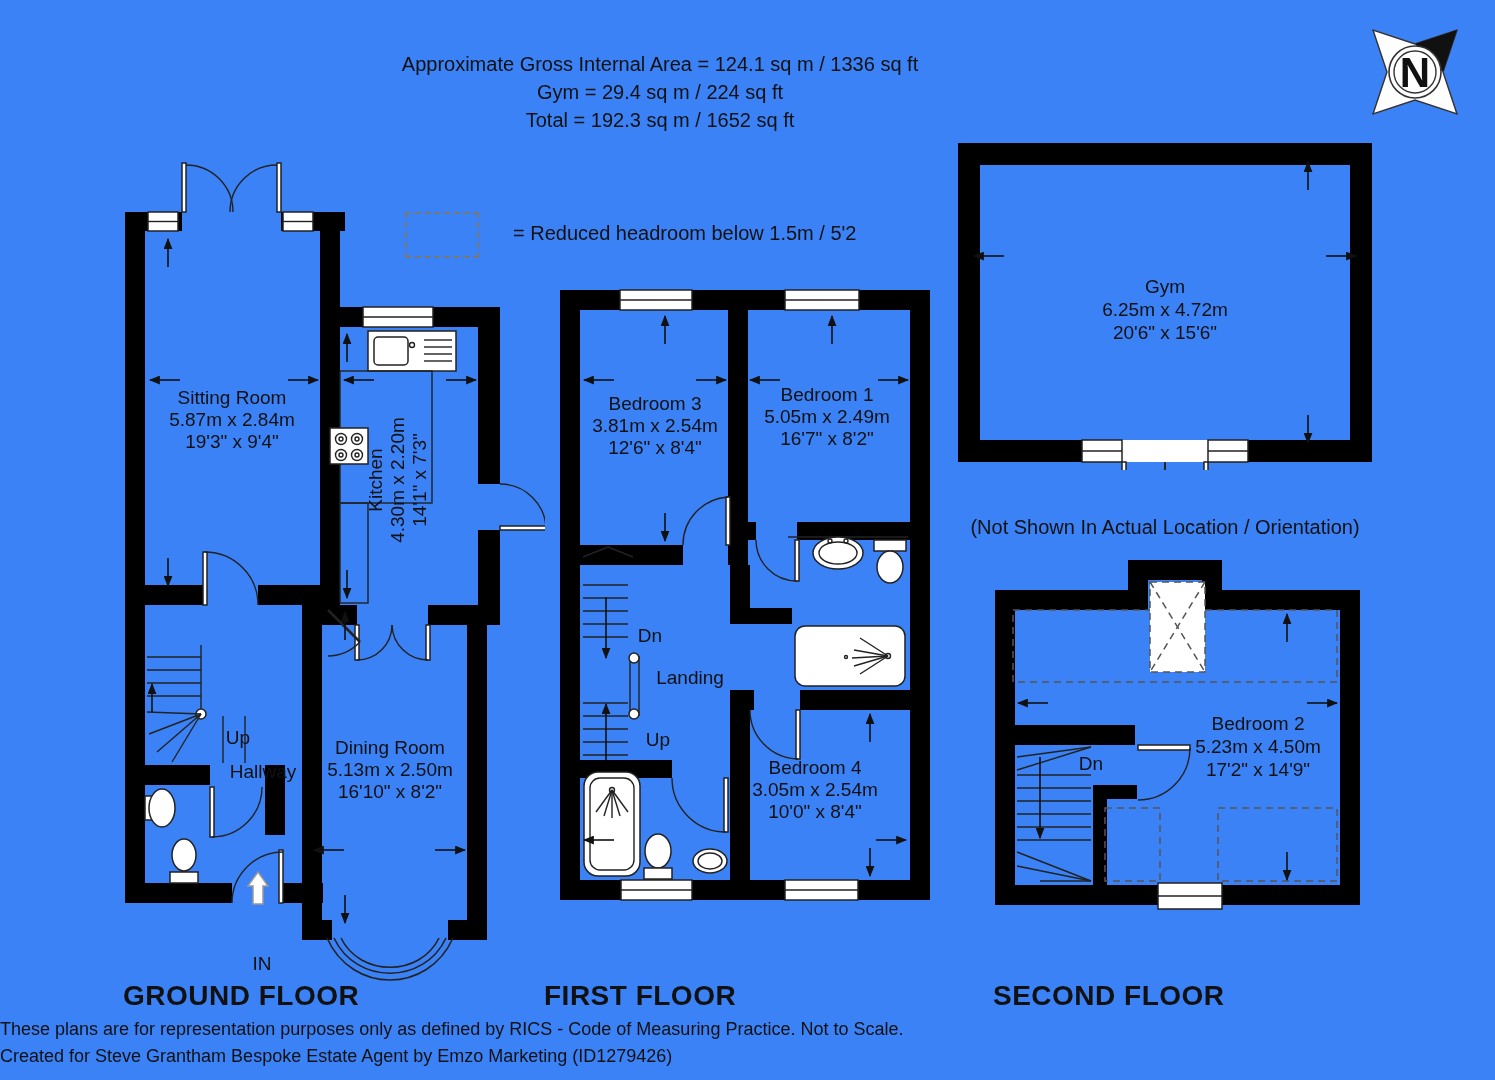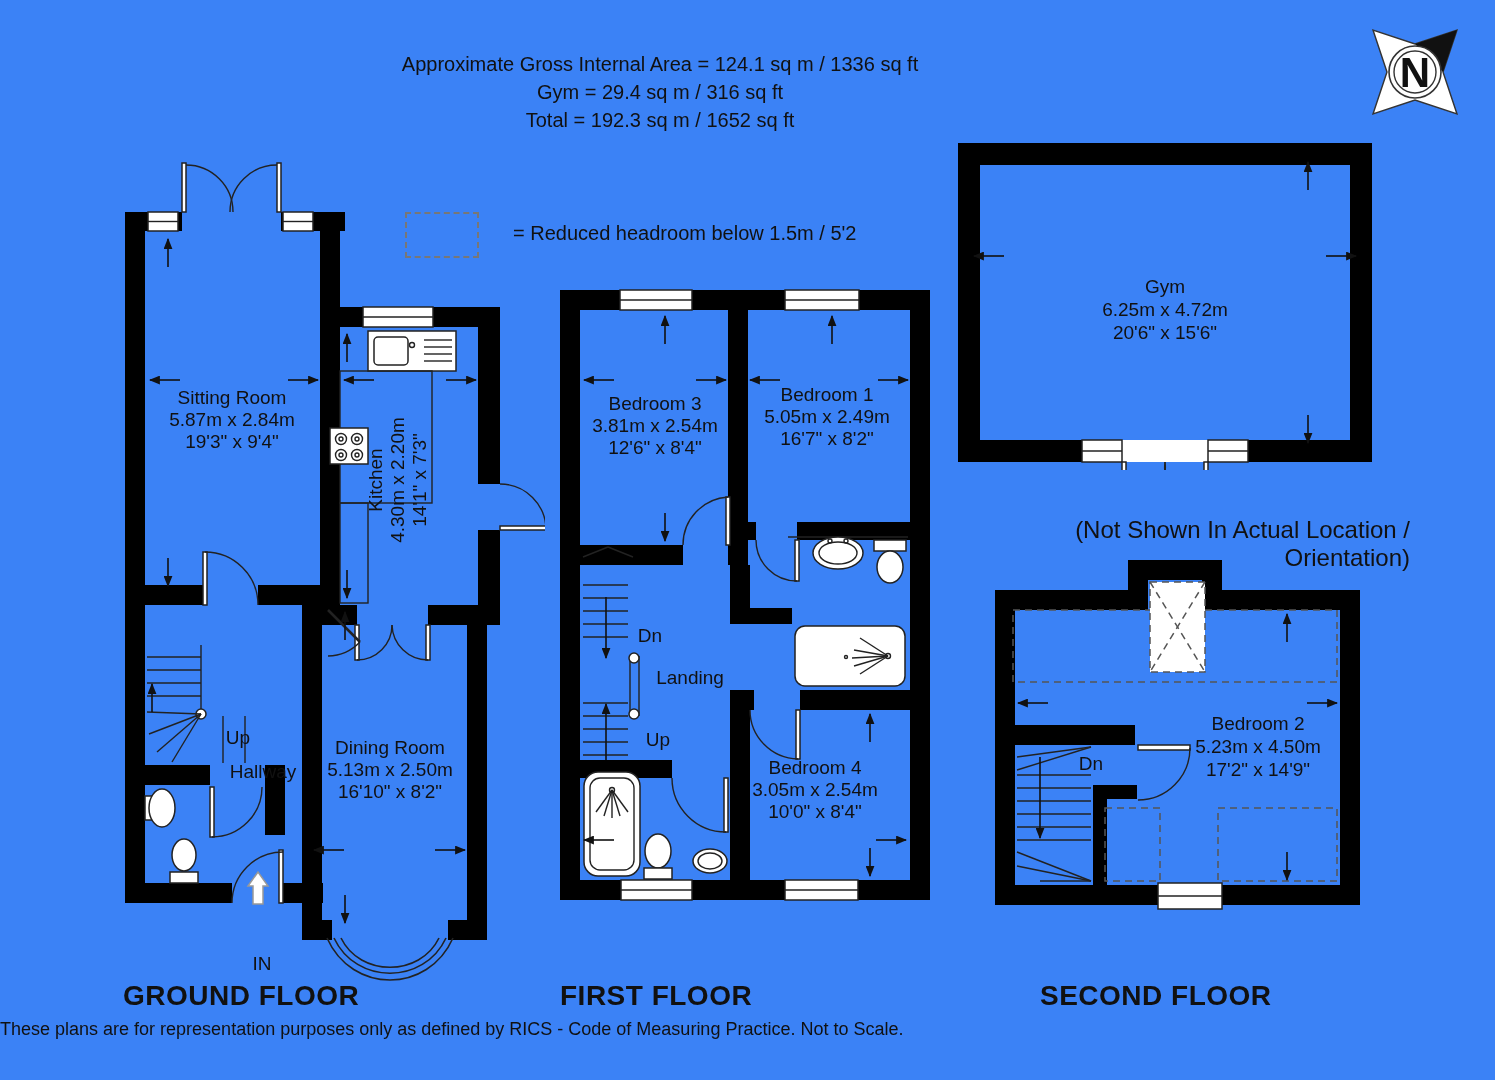--- a/index.html
+++ b/index.html
@@ -3,42 +3,42 @@
 <meta charset="utf-8">
 <style>
   html,body{margin:0;padding:0;background:#fff;}
   #canvas{position:relative;width:1495px;height:1080px;background:#3b82f6;overflow:hidden;
           font-family:"Liberation Sans",sans-serif;color:#111;}
   .abs{position:absolute;}
   .header{left:300px;top:50px;width:720px;text-align:center;font-size:20px;line-height:28px;color:#111;}
   .legend-box{left:405px;top:212px;width:70px;height:42px;border:2px dashed #777;}
   .legend-text{left:513px;top:222px;font-size:20px;color:#111;}
   .floorlabel{font-weight:bold;font-size:28px;color:#111;letter-spacing:.5px;white-space:nowrap;text-align:right;}
-  .gymnote{left:990px;top:516px;width:420px;text-align:right;font-size:24px;color:#111;}
+  .gymnote{left:955px;top:516px;width:420px;text-align:center;font-size:20px;color:#111;}
   .footer{left:0;width:1495px;text-align:left;font-size:18px;color:#111;}
   svg .w{fill:#000;}
   svg .ov{fill:#fff;}
   svg .ln{stroke:#222;stroke-width:1.6;fill:none;}
   svg .thin{stroke:#222;stroke-width:1.4;fill:none;}
   svg .win{fill:#fff;stroke:#222;stroke-width:1.5;}
   svg .fix{stroke:#222;stroke-width:1.5;fill:#fff;}
   svg .dash{stroke:#555;stroke-width:1.5;fill:none;stroke-dasharray:7 5;}
   svg .dashf{stroke:#555;stroke-width:1.5;fill:#fff;stroke-dasharray:7 5;}
   svg .arr{stroke:#111;stroke-width:1.6;fill:none;}
   svg text{font-family:"Liberation Sans",sans-serif;fill:#111;}
   .rmt{font-size:19px;text-anchor:middle;}
 </style>
 </head>
 <body>
 
 <div id="canvas">
 
   <div class="abs header">
     <div>Approximate Gross Internal Area = 124.1 sq m / 1336 sq ft</div>
-    <div>Gym = 29.4 sq m / 316 sq ft</div>
+    <div>Gym = 29.4 sq m / 224 sq ft</div>
     <div>Total = 192.3 sq m / 1652 sq ft</div>
   </div>
 
   <svg class="abs" style="left:1352px;top:6px" width="132" height="132" viewBox="1352 6 132 132">
     <path class="thin" style="fill:#fff;stroke:#333" d="M1457,30 L1443,72 L1457,114 L1415,100 L1373,114 L1387,72 L1373,30 L1415,44 Z"></path>
     <path d="M1457,30 L1443,72 L1415,44 Z" fill="#111"></path>
     <circle cx="1415" cy="72" r="26" fill="#fff" stroke="#333" stroke-width="1.6"></circle>
     <circle cx="1415" cy="72" r="21" fill="none" stroke="#333" stroke-width="1.4"></circle>
     <text x="1415" y="87" text-anchor="middle" font-size="42" font-weight="bold">N</text>
   </svg>
@@ -392,18 +392,19 @@
     </g>
     <g>
       <text class="rmt" x="1258" y="730">Bedroom 2</text>
       <text class="rmt" x="1258" y="753">5.23m x 4.50m</text>
       <text class="rmt" x="1258" y="776">17'2" x 14'9"</text>
       <text class="rmt" x="1091" y="770">Dn</text>
     </g>
   </svg>
 
   <div class="abs floorlabel" style="left:123px;top:980px">GROUND FLOOR</div>
-  <div class="abs floorlabel" style="left:560px;top:980px">FIRST FLOOR</div>
-  <div class="abs floorlabel" style="left:1040px;top:980px">SECOND FLOOR</div>
+  <div class="abs floorlabel" style="left:544px;top:980px">FIRST FLOOR</div>
+  <div class="abs floorlabel" style="left:993px;top:980px">SECOND FLOOR</div>
 
   <div class="abs footer" style="top:1019px">These plans are for representation purposes only as defined by RICS - Code of Measuring Practice. Not to Scale.</div>
+  <div class="abs footer" style="top:1046px">Created for Steve Grantham Bespoke Estate Agent by Emzo Marketing (ID1279426)</div>
 
 </div>
 
 </body></html>

